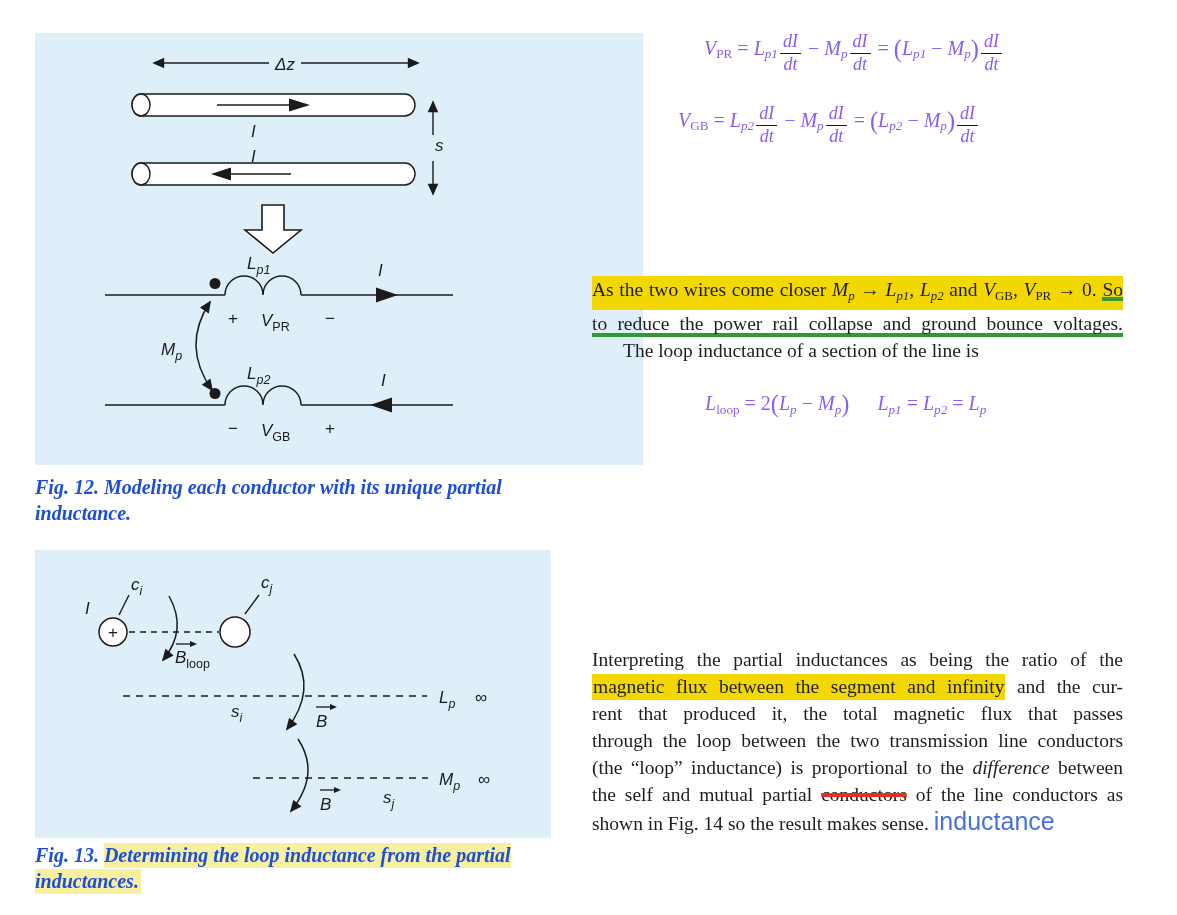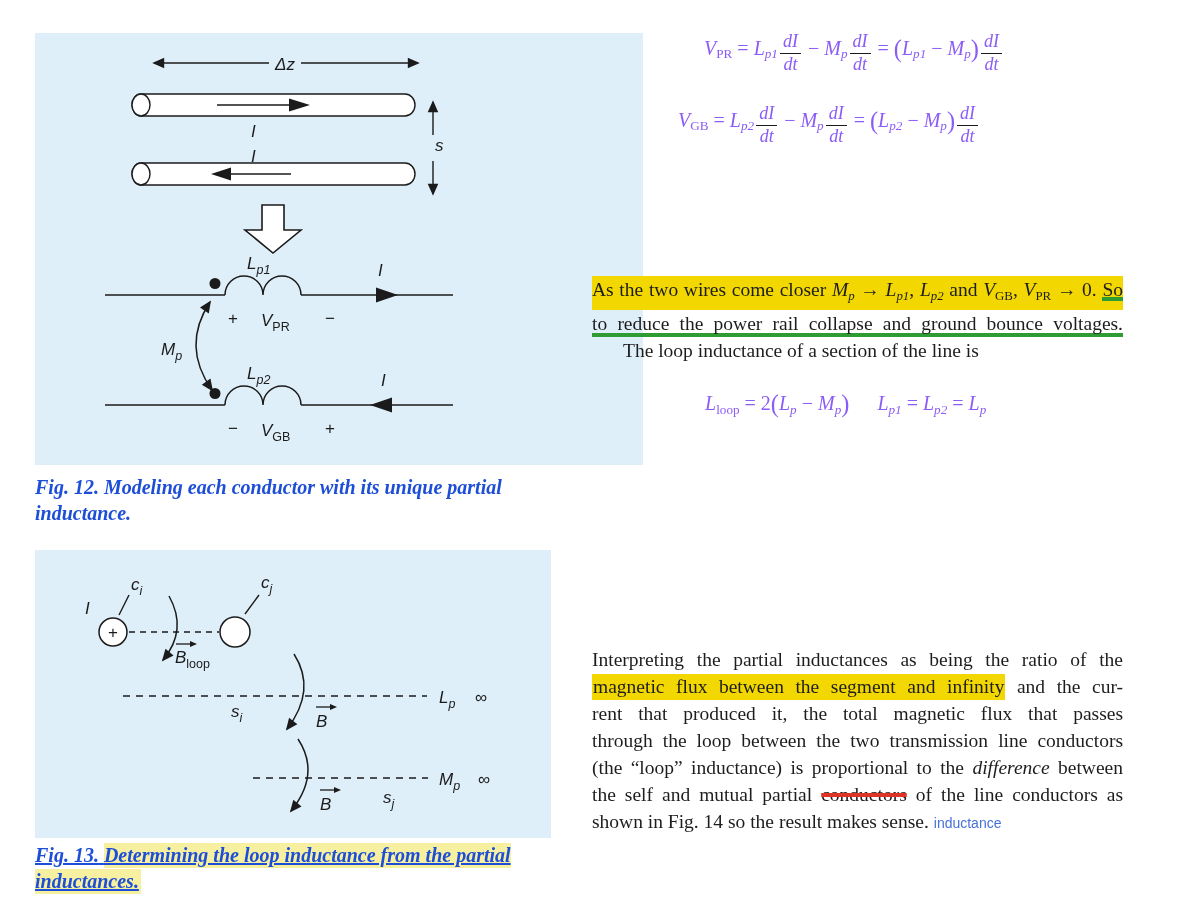--- a/index.html
+++ b/index.html
@@ -34,21 +34,21 @@
   .pline.last-left{text-align-last:left;}
   .hl-line{background:#f2d800;}
   .gline-div{background-image:linear-gradient(#2f9b33,#2f9b33);
              background-repeat:no-repeat;background-position:0 100%;background-size:100% 4px;}
   span.gline{background-image:linear-gradient(#2f9b33,#2f9b33);
              background-repeat:no-repeat;background-position:0 100%;background-size:100% 4px;
              padding-bottom:1px;}
   span.hl{background:#f2d800;padding:2px 1px 3px 1px;}
   span.strike{text-decoration:line-through;text-decoration-color:#dd3427;
               text-decoration-thickness:3.5px;padding:0 3px;margin:0 -3px;}
-  span.note{color:#4671d9;font-family:"Liberation Sans","DejaVu Sans",sans-serif;font-size:14px;}
+  span.note{color:#4671d9;font-family:"Liberation Sans","DejaVu Sans",sans-serif;font-size:25px;}
   .indent{text-indent:31px;}
 
   
   .fl{font-family:"Liberation Sans","DejaVu Sans",sans-serif;font-style:italic;
       font-size:17px;fill:#1b1b1b;}
   .flu{font-style:normal;}
 </style>
 </head>
 <body>
 
@@ -171,21 +171,21 @@
         <line x1="285" y1="240" x2="299" y2="240" stroke="#1b1b1b" stroke-width="1.3"></line>
         <path d="M299,237 L306,240 L299,243 Z" fill="#1b1b1b"></path>
       </g>
       <text class="fl" x="285" y="260">B</text>
       <text class="fl" x="348" y="253"><tspan>s</tspan><tspan font-size="12.5" dy="5">j</tspan></text>
       <text class="fl" x="404" y="235"><tspan>M</tspan><tspan font-size="12.5" dy="5">p</tspan></text>
       <text class="fl flu" x="443" y="235" font-size="21">∞</text>
     </svg>
   </div>
 
-  <div class="caption" style="left:35px;top:842px;text-decoration:underline;">
+  <div class="caption" style="left:35px;top:842px;">
     <span>Fig. 13.</span>
     <span class="hl-pale">Determining the loop inductance from the partial inductances.</span>
   </div>
 
   <div class="eqblock" style="left:640px;top:22px;width:520px;">
     <div class="eq-row" style="margin-left:64px;">
       <span class="eq"><span class="it">V</span><span class="sub">PR</span><span> = </span><span class="it">L</span><span class="it sub">p1</span><span class="frac"><span class="num it">dI</span><span class="den it">dt</span></span><span> − </span><span class="it">M</span><span class="it sub">p</span><span class="frac"><span class="num it">dI</span><span class="den it">dt</span></span><span> = </span><span class="paren">(</span><span class="it">L</span><span class="it sub">p1</span><span> − </span><span class="it">M</span><span class="it sub">p</span><span class="paren">)</span><span class="frac"><span class="num it">dI</span><span class="den it">dt</span></span></span>
     </div>
     <div class="eq-row" style="margin-left:38px;">
       <span class="eq"><span class="it">V</span><span class="sub">GB</span><span> = </span><span class="it">L</span><span class="it sub">p2</span><span class="frac"><span class="num it">dI</span><span class="den it">dt</span></span><span> − </span><span class="it">M</span><span class="it sub">p</span><span class="frac"><span class="num it">dI</span><span class="den it">dt</span></span><span> = </span><span class="paren">(</span><span class="it">L</span><span class="it sub">p2</span><span> − </span><span class="it">M</span><span class="it sub">p</span><span class="paren">)</span><span class="frac"><span class="num it">dI</span><span class="den it">dt</span></span></span>

